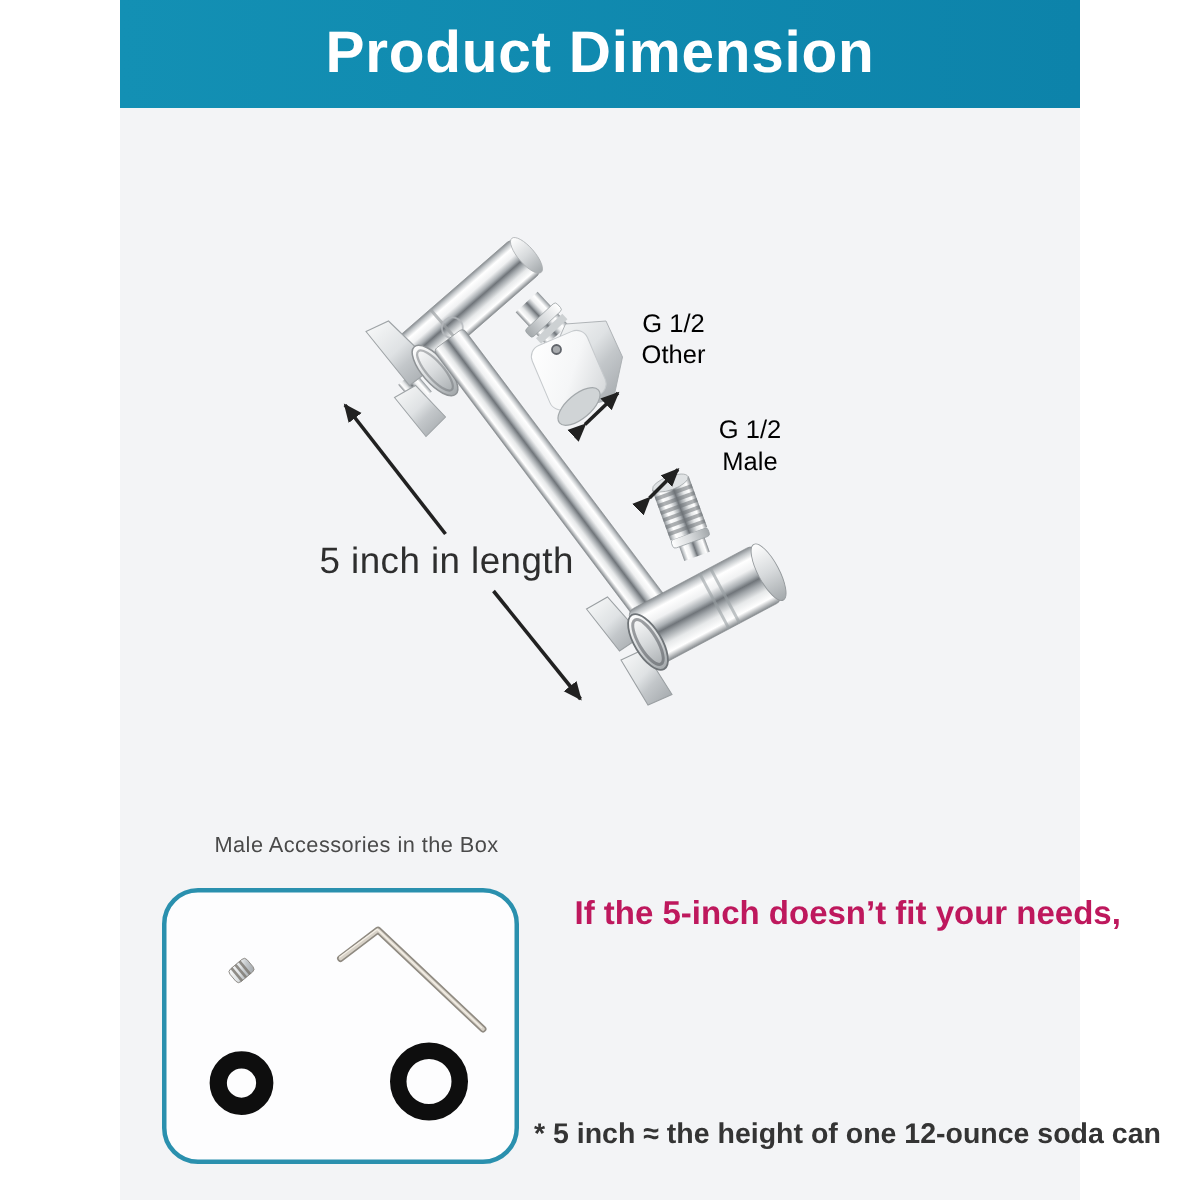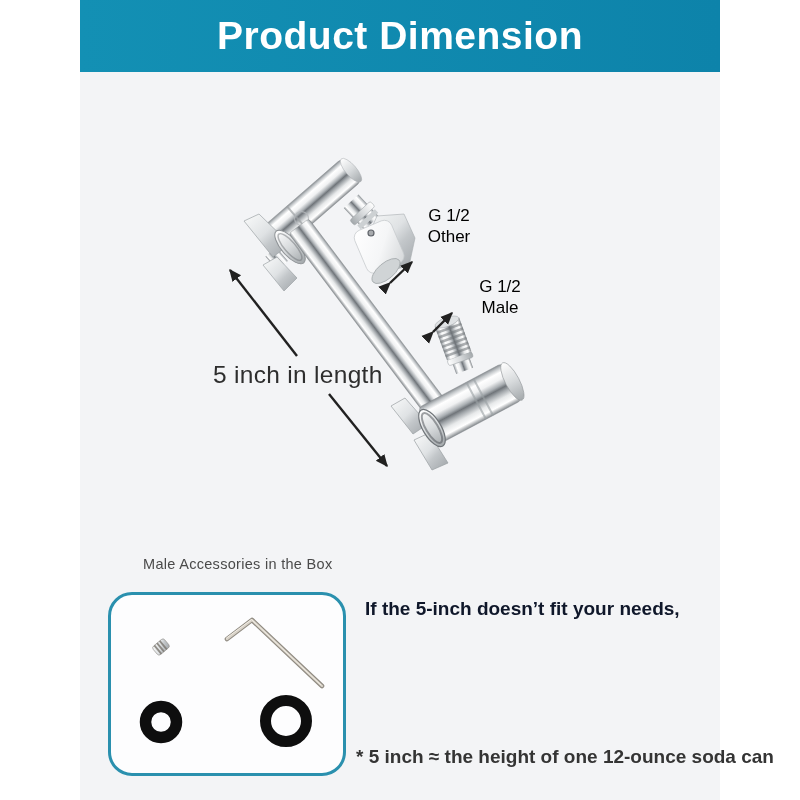--- a/index.html
+++ b/index.html
@@ -11,21 +11,21 @@
           display:flex;align-items:center;justify-content:center;text-align:center;}
   .banner h1{margin:0;color:#ffffff;font-size:39px;font-weight:700;letter-spacing:0.5px;}
   .svg-layer{position:absolute;left:0;top:0;z-index:2;pointer-events:none;}
   .lbl{position:absolute;z-index:3;color:#000000;}
   .length-label{left:213px;top:361px;font-size:24.5px;color:#2e2e2e;letter-spacing:0.3px;}
   .female-label{left:409px;top:205px;width:80px;text-align:center;font-size:17px;line-height:21px;}
   .male-label{left:462px;top:276px;width:76px;text-align:center;font-size:17px;line-height:21px;}
   .acc-title{left:143px;top:556px;font-size:14.5px;color:#4a4a4a;letter-spacing:0.3px;}
   .acc-box{position:absolute;left:108px;top:592px;width:238px;height:184px;z-index:1;
            background:#fdfdfe;border:3px solid #2a90ae;border-radius:24px;box-sizing:border-box;}
-  .offer-text{left:365px;top:598px;font-size:19px;line-height:21.5px;font-weight:700;color:#0f172a;}
+  .offer-text{left:383px;top:598px;font-size:22px;line-height:21.5px;font-weight:700;color:#be185d;}
   .footnote{left:356px;top:746px;font-size:19px;font-weight:700;color:#343434;}
 </style>
 </head>
 <body>
 
 <div class="page">
 
   <div class="content-bg"></div>
 
   <header class="banner">

